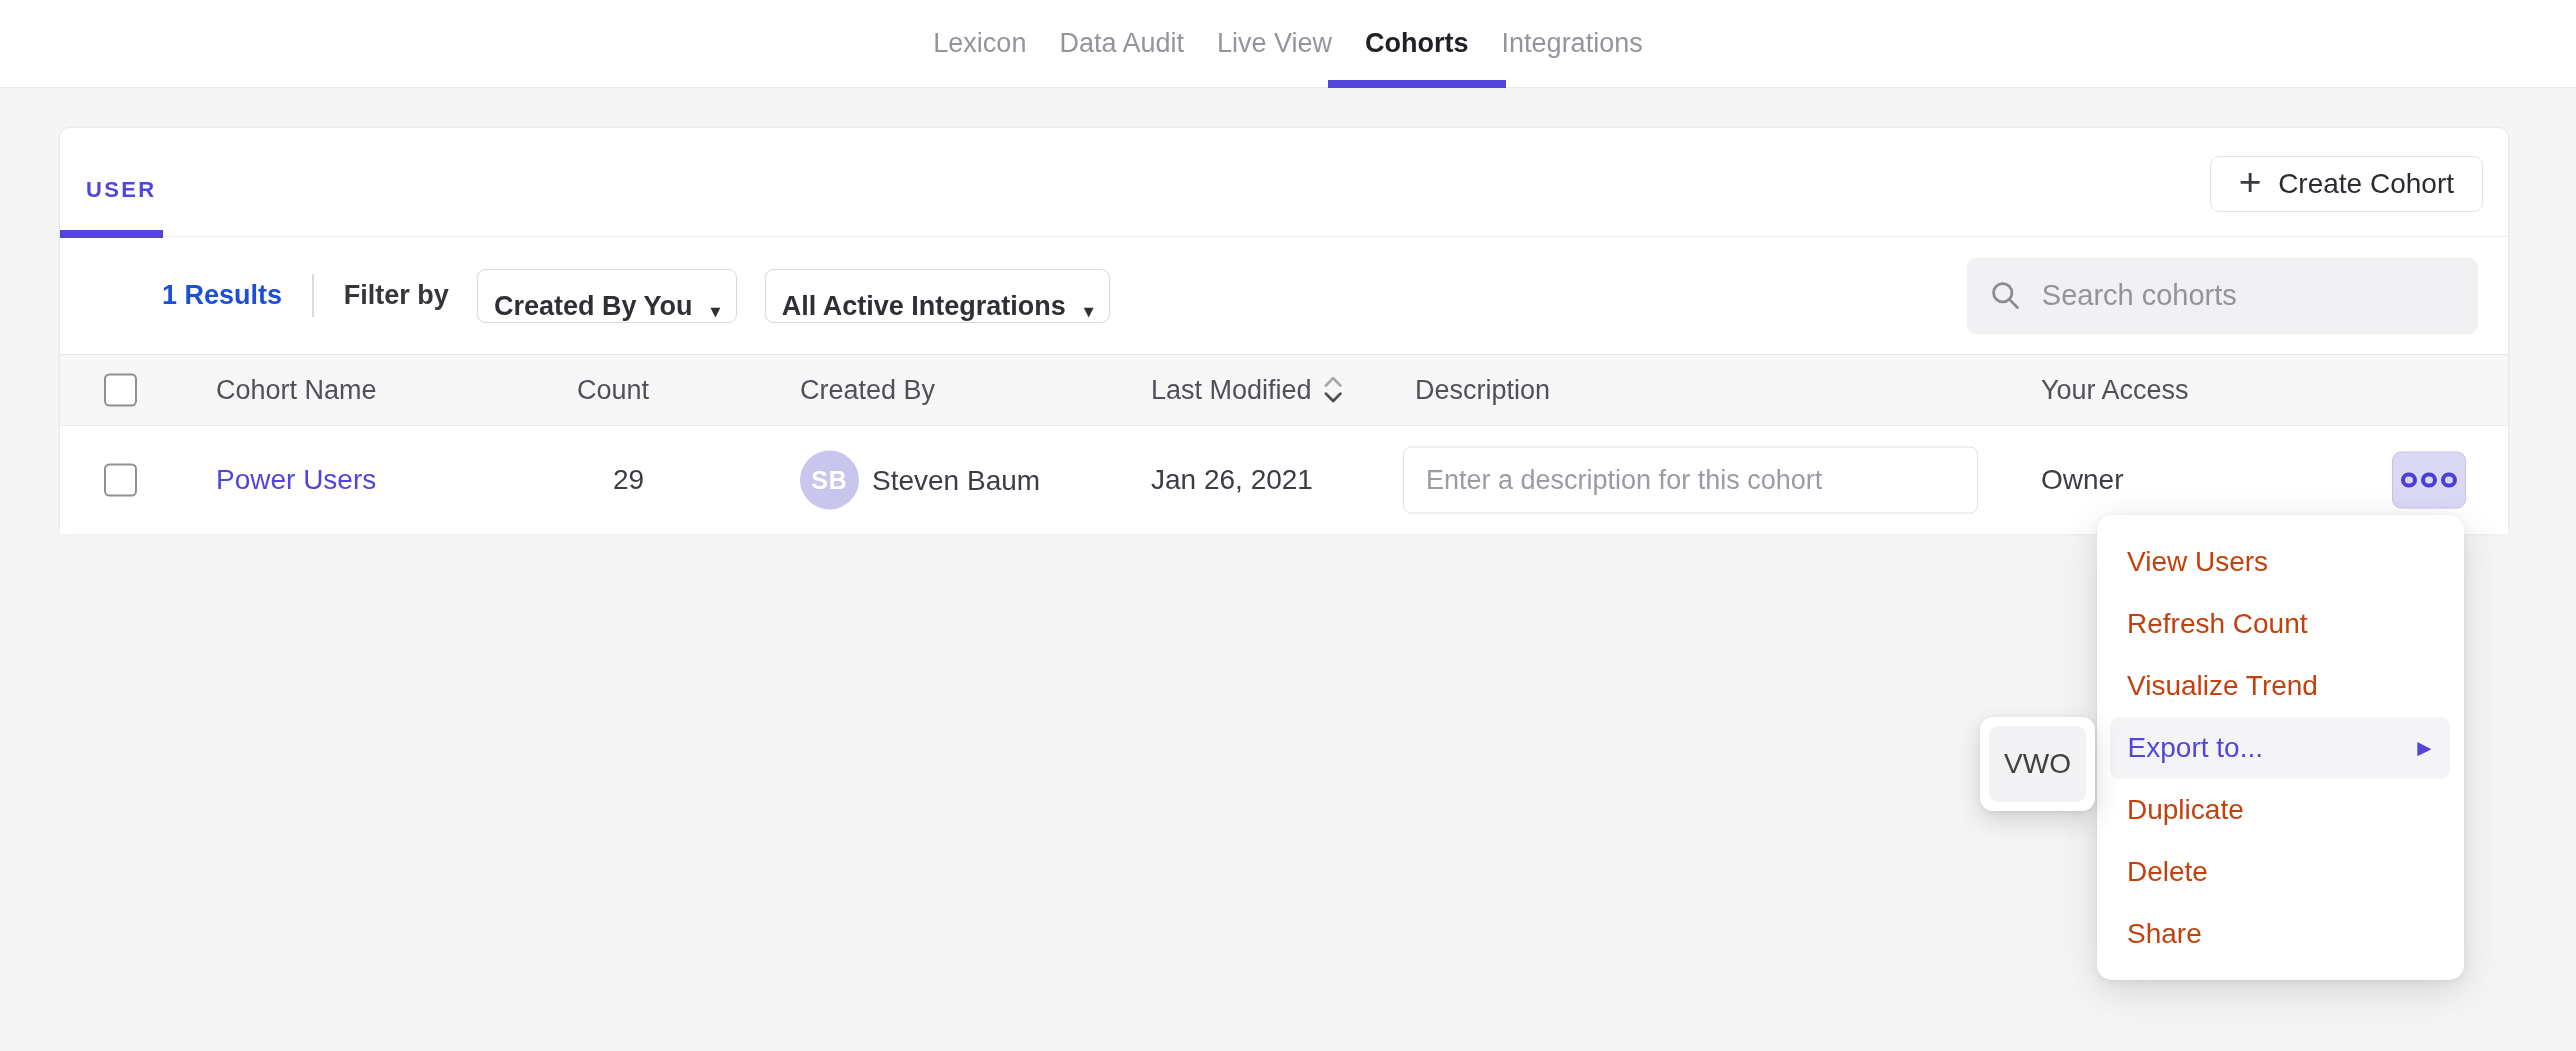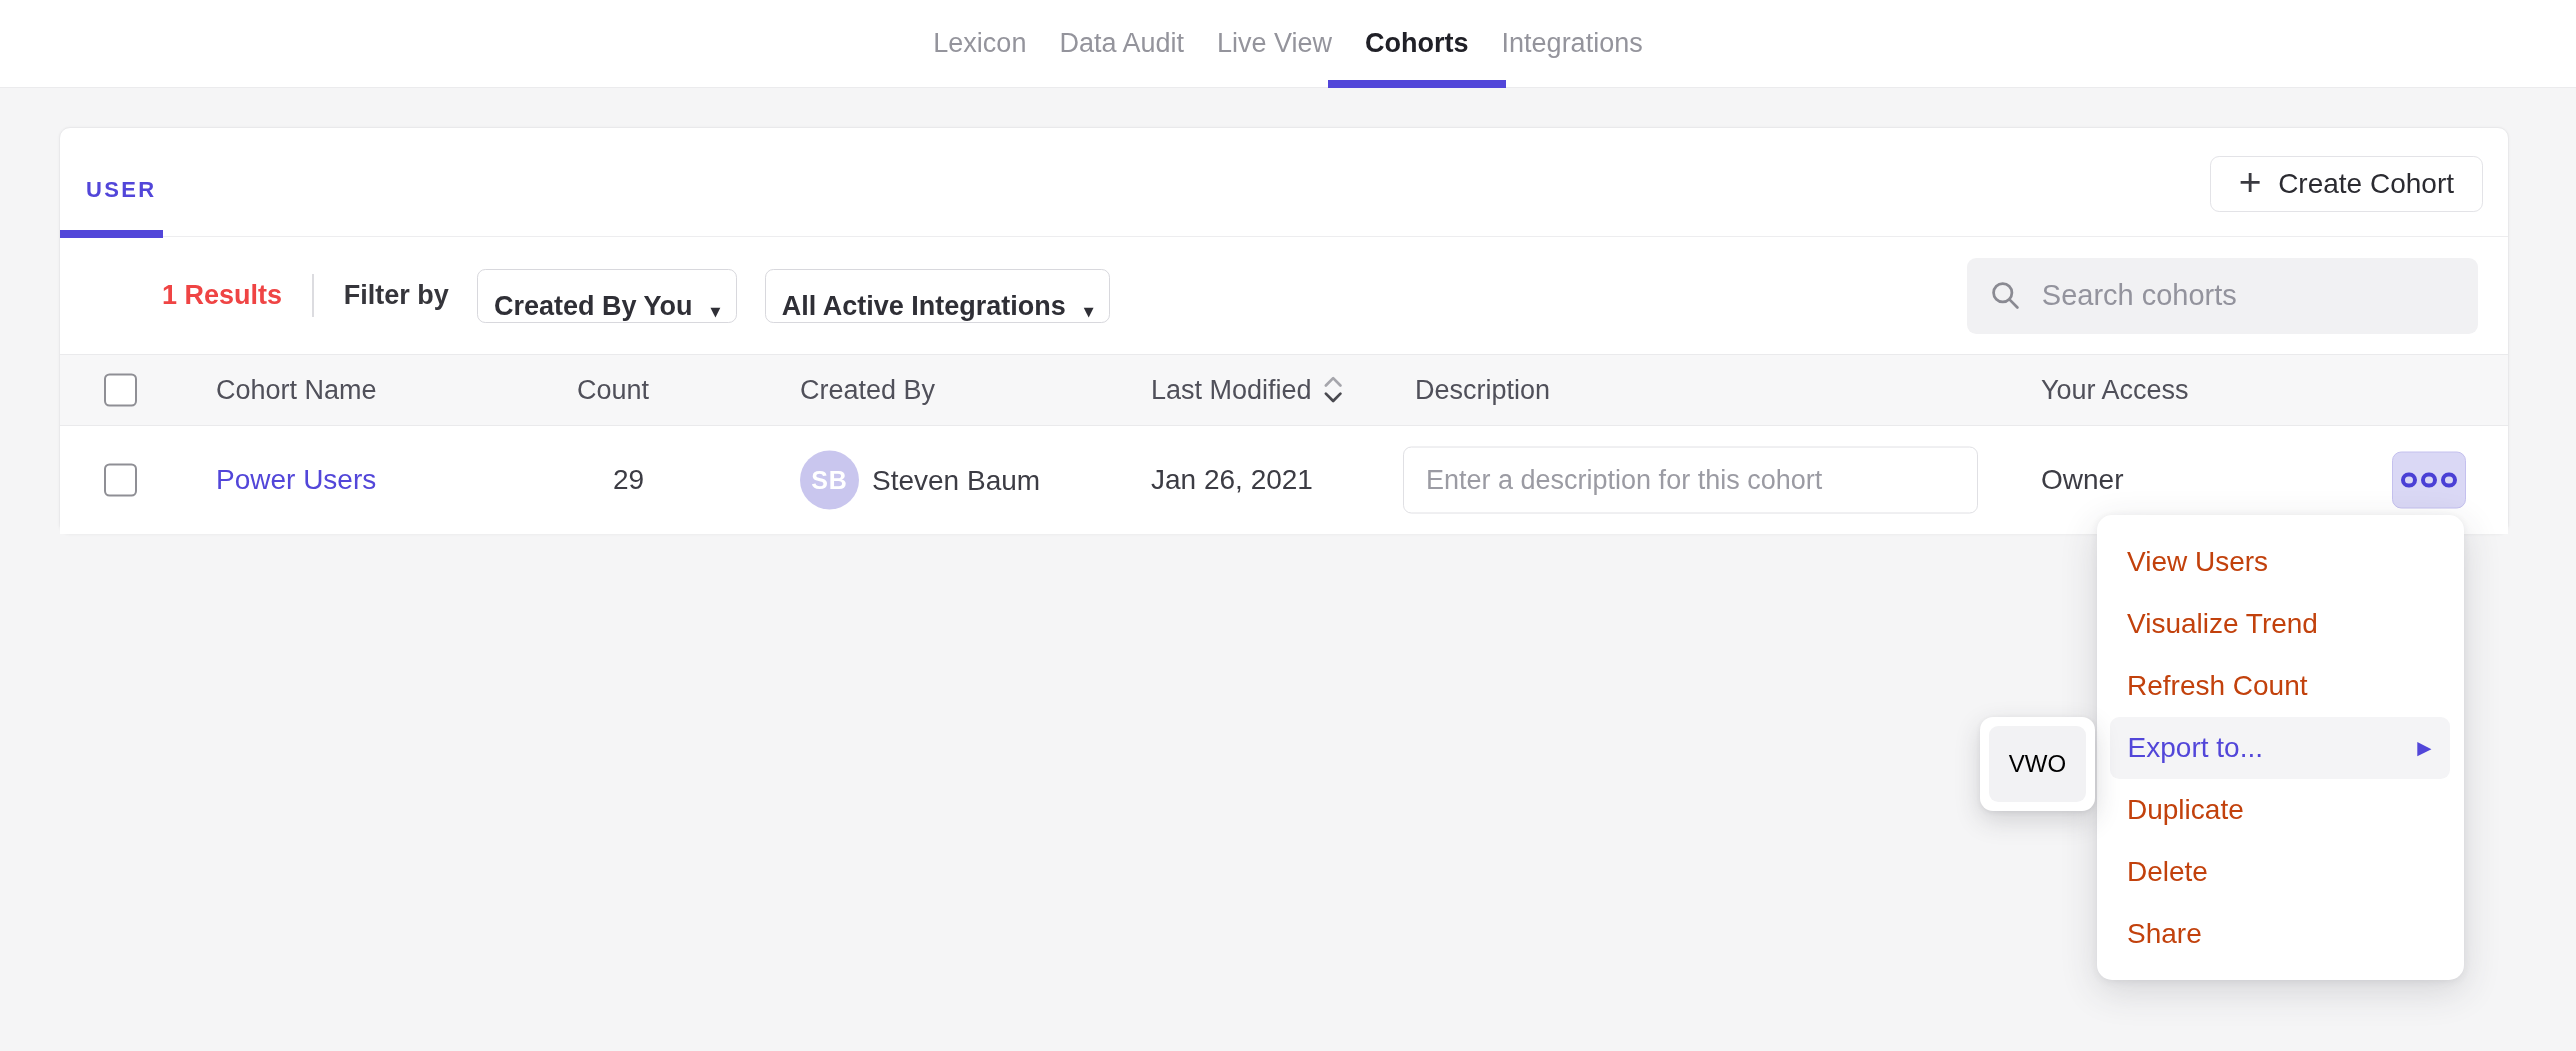--- a/index.html
+++ b/index.html
@@ -30,21 +30,21 @@
   .create-btn { position:absolute; right:25px; top:28px; height:56px;
     display:flex; align-items:center; padding:0 28px; background:#fff;
     border:1.8px solid #e3e3e7; border-radius:9.2px; font-family:inherit;
     font-size:28px; color:#2b2b31; cursor:pointer; }
   .create-btn .plus { font-size:39px; font-weight:300; color:#3a3a40;
     margin-right:16.6px; line-height:1; position:relative; top:-2.8px; }
 
   
   .filter-row { height:117px; display:flex; align-items:center;
     padding-left:102px; padding-right:30.5px; }
-  .results { font-size:27px; font-weight:bold; color:#ef4444; white-space:nowrap; }
+  .results { font-size:27px; font-weight:bold; color:#1d4ed8; white-space:nowrap; }
   .vdivider { width:1.8px; height:43px; background:#dcdce0; margin:0 30px; }
   .filterby { font-size:27px; font-weight:bold; color:#35353b; white-space:nowrap; }
   .dropdown { display:flex; align-items:flex-end; height:54px; margin-left:28px;
     padding:0 16px; background:#fff; border:1.8px solid #d8d8dd; border-radius:8.3px;
     font-family:inherit; font-size:27px; font-weight:bold; color:#2f2f36; cursor:pointer;
     white-space:nowrap; }
   .dropdown .caret { font-size:17.6px; margin-left:18.5px; color:#2f2f36; }
   .spacer { flex:1; }
   .search { display:flex; align-items:center; width:511px; height:76px;
     background:#f1f1f3; border-radius:9.2px; padding-left:22px; cursor:text; }
@@ -102,21 +102,21 @@
     justify-content:space-between; }
   .menu-item.highlight .arrow { font-size:18.5px; color:#5246d9; }
 
   
   .submenu { position:absolute; left:1980px; top:717px; width:115px; height:94px;
     background:#fff; border-radius:13px; padding:9.2px;
     box-shadow:0 9.2px 26px rgba(50,50,60,0.18), 0 1.8px 5.5px rgba(50,50,60,0.08);
     z-index:21; }
   .submenu-item { width:100%; height:100%; background:#f2f2f4; border-radius:9.2px;
     display:flex; align-items:center; justify-content:center;
-    font-size:24px; color:#000000; cursor:pointer; }
+    font-size:28px; color:#404040; cursor:pointer; }
 </style>
 </head>
 <body>
 
 <div id="app">
 
   <header class="topnav">
     <nav class="tabs">
       <div class="nav-tab">Lexicon</div>
       <div class="nav-tab">Data Audit</div>
@@ -190,22 +190,22 @@
         <span class="dot"></span>
         <span class="dot"></span>
         <span class="dot"></span>
       </button>
     </div>
 
   </main>
 
   <div class="menu">
     <div class="menu-item">View Users</div>
+    <div class="menu-item">Refresh Count</div>
     <div class="menu-item">Visualize Trend</div>
-    <div class="menu-item">Refresh Count</div>
     <div class="menu-item highlight">
       <span>Export to...</span>
       <span class="arrow">▶</span>
     </div>
     <div class="menu-item">Duplicate</div>
     <div class="menu-item">Delete</div>
     <div class="menu-item">Share</div>
   </div>
 
   <div class="submenu">

